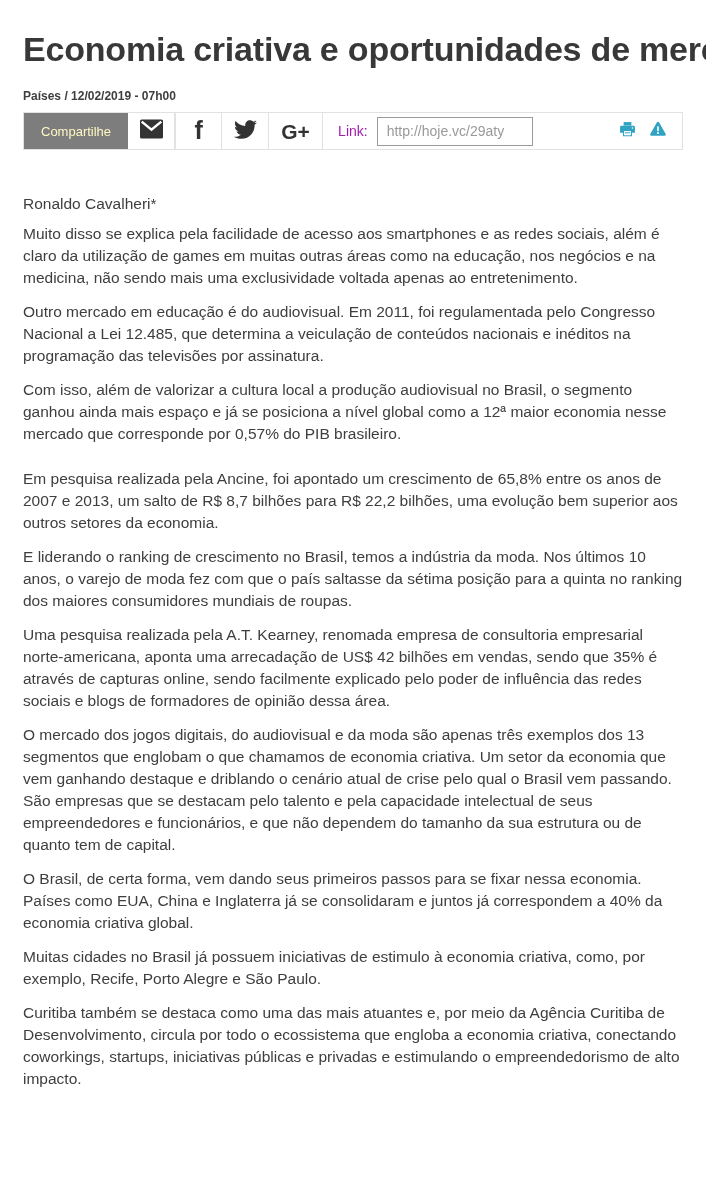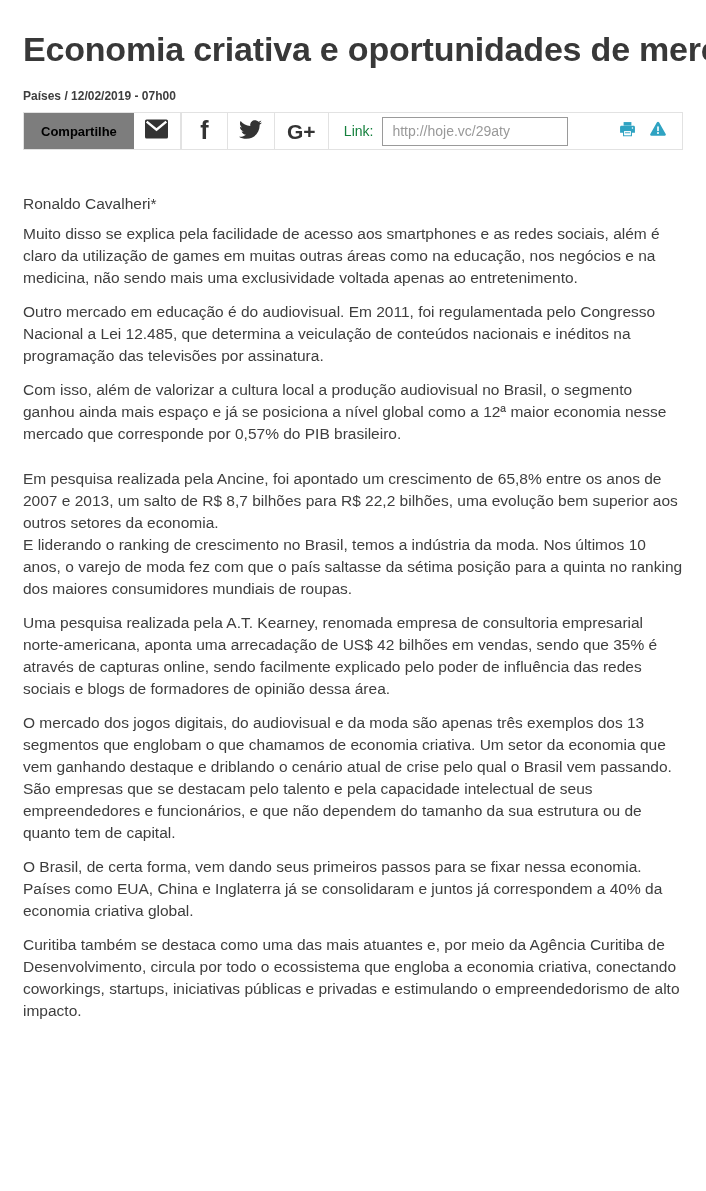--- a/index.html
+++ b/index.html
@@ -32,27 +32,26 @@
   .sharebar {
     display: flex;
     align-items: stretch;
     border: 1px solid #e2e2e2;
     height: 38px;
     width: 660px;
     background: #fff;
   }
   .share-btn {
     border: none;
-    color: #000000;
+    color: #fef9c3;
     background: #7d7d7d;
     font-family: inherit;
     font-size: 13px;
     padding: 0 17px;
     cursor: pointer;
-    font-weight: bold;
   }
   .icon-cell {
     width: 47px;
     display: flex;
     align-items: center;
     justify-content: center;
     border-right: 1px solid #e2e2e2;
     cursor: pointer;
     color: #333;
   }
@@ -64,23 +63,23 @@
   .gp-glyph {
     font-size: 21px; font-weight: bold; color: #333; line-height: 1;
   }
   .link-area {
     flex: 1;
     display: flex;
     align-items: center;
     padding-left: 15px;
     gap: 9px;
   }
-  .link-label { font-size: 14px; color: #15803d; }
+  .link-label { font-size: 14px; color: #a21caf; }
   .link-input {
-    width: 186px;
+    width: 156px;
     height: 29px;
     border: 1px solid #9a9a9a;
     color: #999;
     font-size: 14px;
     font-family: inherit;
     padding: 0 9px;
     outline: none;
     background: #fff;
   }
   .right-icons {
@@ -94,21 +93,21 @@
   
   .article-body {
     margin-top: 43px;
     width: 660px;
     font-size: 15.5px;
     line-height: 22px;
     color: #3e3e3e;
   }
   .article-body p { margin: 0 0 12px 0; }
   .article-body p.gap-before { margin-top: 23px; }
-  .article-body p.no-gap { margin-bottom: 0; }
+  .article-body p.no-gap { margin-bottom: 12px; }
   .author { margin-bottom: 8px !important; }
 </style>
 </head>
 <body>
 
 <div class="page">
 
   <h1 class="page-title">Economia criativa e oportunidades de mercado</h1>
 
   <div class="meta">
@@ -178,17 +177,18 @@
     <p class="author">Ronaldo Cavalheri*</p>
     <div id="paragraphs">
         <p>Muito disso se explica pela facilidade de acesso aos smartphones e as redes sociais, além é claro da utilização de games em muitas outras áreas como na educação, nos negócios e na medicina, não sendo mais uma exclusividade voltada apenas ao entretenimento.</p>
         <p>Outro mercado em educação é do audiovisual. Em 2011, foi regulamentada pelo Congresso Nacional a Lei 12.485, que determina a veiculação de conteúdos nacionais e inéditos na programação das televisões por assinatura.</p>
         <p>Com isso, além de valorizar a cultura local a produção audiovisual no Brasil, o segmento ganhou ainda mais espaço e já se posiciona a nível global como a 12ª maior economia nesse mercado que corresponde por 0,57% do PIB brasileiro.</p>
         <p class="gap-before no-gap">Em pesquisa realizada pela Ancine, foi apontado um crescimento de 65,8% entre os anos de 2007 e 2013, um salto de R$ 8,7 bilhões para R$ 22,2 bilhões, uma evolução bem superior aos outros setores da economia.</p>
         <p>E liderando o ranking de crescimento no Brasil, temos a indústria da moda. Nos últimos 10 anos, o varejo de moda fez com que o país saltasse da sétima posição para a quinta no ranking dos maiores consumidores mundiais de roupas.</p>
         <p>Uma pesquisa realizada pela A.T. Kearney, renomada empresa de consultoria empresarial norte-americana, aponta uma arrecadação de US$ 42 bilhões em vendas, sendo que 35% é através de capturas online, sendo facilmente explicado pelo poder de influência das redes sociais e blogs de formadores de opinião dessa área.</p>
         <p>O mercado dos jogos digitais, do audiovisual e da moda são apenas três exemplos dos 13 segmentos que englobam o que chamamos de economia criativa. Um setor da economia que vem ganhando destaque e driblando o cenário atual de crise pelo qual o Brasil vem passando. São empresas que se destacam pelo talento e pela capacidade intelectual de seus empreendedores e funcionários, e que não dependem do tamanho da sua estrutura ou de quanto tem de capital.</p>
         <p>O Brasil, de certa forma, vem dando seus primeiros passos para se fixar nessa economia. Países como EUA, China e Inglaterra já se consolidaram e juntos já correspondem a 40% da economia criativa global.</p>
+        <p>Muitas cidades no Brasil já possuem iniciativas de estimulo à economia criativa, como, por exemplo, Recife, Porto Alegre e São Paulo.</p>
         <p>Curitiba também se destaca como uma das mais atuantes e, por meio da Agência Curitiba de Desenvolvimento, circula por todo o ecossistema que engloba a economia criativa, conectando coworkings, startups, iniciativas públicas e privadas e estimulando o empreendedorismo de alto impacto.</p>
       </div>
   </div>
 
 </div>
 
 </body></html>

